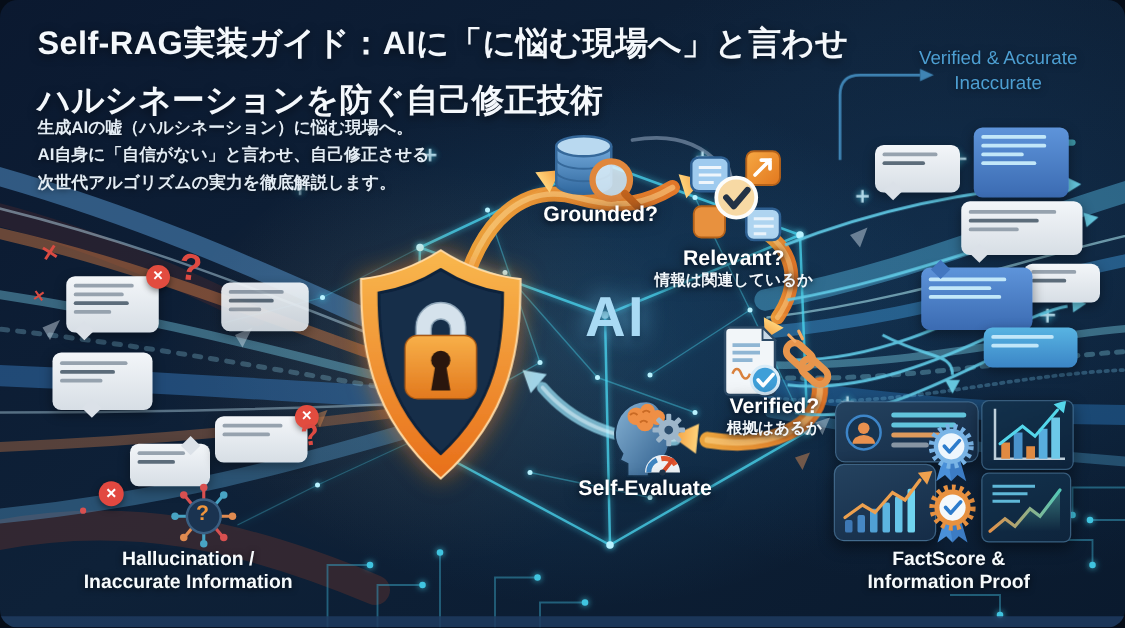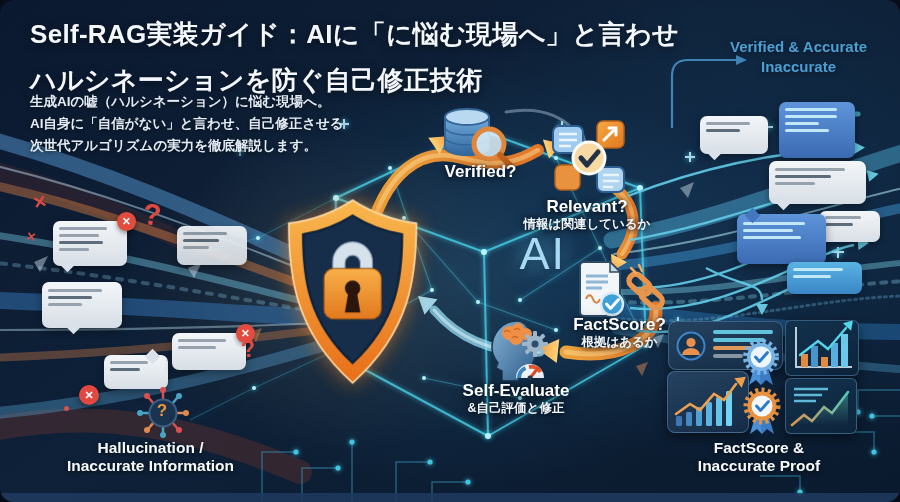--- a/index.html
+++ b/index.html
@@ -12,27 +12,27 @@
       radial-gradient(ellipse 520px 360px at 85% 42%, rgba(40,110,170,.20), transparent 72%),
       linear-gradient(145deg,#0b1930 0%, #0e2138 45%, #0a1a2e 100%);
   }
   .abs{position:absolute;}
   svg{display:block;}
   
   .title{left:30px;font-weight:700;font-size:26px;color:#f4f8fc;letter-spacing:.3px;
          text-shadow:0 2px 8px rgba(0,0,0,.55);white-space:nowrap;}
   .subtitle{left:30px;font-weight:600;font-size:13.5px;color:#e3ecf4;
             text-shadow:0 1px 5px rgba(0,0,0,.6);white-space:nowrap;}
-  .verified{color:#4d9fd2;font-weight:700;font-size:15px;text-align:center;
+  .verified{color:#4d9fd2;font-weight:400;font-size:15px;text-align:center;
             text-shadow:0 1px 6px rgba(0,0,0,.5);}
   .steplabel{font-weight:700;font-size:17px;color:#ffffff;text-align:center;
              text-shadow:0 1px 4px rgba(8,18,32,.9),0 0 12px rgba(8,18,32,.7);}
   .stepsub{font-weight:700;font-size:12.5px;color:#f2f7fb;text-align:center;
            text-shadow:0 1px 4px rgba(8,18,32,.9),0 0 10px rgba(8,18,32,.7);}
-  .ailabel{font-weight:400;font-size:45px;color:#a9daf4;text-align:right;letter-spacing:2px;
+  .ailabel{font-weight:700;font-size:45px;color:#a9daf4;text-align:left;letter-spacing:2px;
            text-shadow:0 0 20px rgba(110,205,250,.75),0 2px 6px rgba(0,20,40,.6);}
   .callout{font-weight:700;font-size:15.5px;color:#f6fafc;text-align:center;
            text-shadow:0 1px 5px rgba(0,0,0,.7);white-space:nowrap;}
   
   .bubble{position:absolute;border-radius:7px;box-shadow:0 3px 9px rgba(0,0,0,.38);padding:5px 6px 4px;}
   .bubble.light{background:linear-gradient(180deg,#f3f6f9,#d7dee5);}
   .bubble.blue{background:linear-gradient(180deg,#5e94da,#3b6bb2);}
   .bubble.blue2{background:linear-gradient(180deg,#58b4e2,#3b85c6);}
   .bl{display:block;height:3px;border-radius:2px;background:#96a2ae;margin-top:4px;}
   .bubble.blue .bl,.bubble.blue2 .bl{background:#c2e7f9;}
@@ -341,27 +341,26 @@
     </g>
     <g>
       <path d="M30,60 a14,14 0 0 1 28,0 z" fill="#edf2f6"></path>
       <path d="M33,60 a11,11 0 0 1 6.5,-10" stroke="#3f85c0" stroke-width="4" fill="none"></path>
       <path d="M43,49 a11,11 0 0 1 11.5,5" stroke="#e0572e" stroke-width="4" fill="none"></path>
       <line x1="44" y1="60" x2="52" y2="50" stroke="#d84a2a" stroke-width="3" stroke-linecap="round"></line>
       <circle cx="44" cy="60" r="2.5" fill="#23384e"></circle>
     </g>
   </svg>
 
-  <div class="abs steplabel" style="left:408px;top:162px;width:145px">Verified?</div>
+  <div class="abs steplabel" style="left:408px;top:162px;width:145px">Grounded?</div>
   <div class="abs steplabel" style="left:517px;top:197px;width:140px">Relevant?</div>
   <div class="abs stepsub" style="left:507px;top:216px;width:160px">情報は関連しているか</div>
-  <div class="abs steplabel" style="left:552px;top:315px;width:135px">FactScore?</div>
+  <div class="abs steplabel" style="left:552px;top:315px;width:135px">Verified?</div>
   <div class="abs stepsub" style="left:552px;top:334px;width:135px">根拠はあるか</div>
   <div class="abs steplabel" style="left:442px;top:381px;width:148px">Self-Evaluate</div>
-  <div class="abs stepsub" style="left:442px;top:400px;width:148px">&amp;自己評価と修正</div>
 
   <div class="bubble light tail-bl" style="left:53px;top:221px;width:62px;height:36px">
     <span class="bl" style="width:48px;margin-top:1px"></span>
       <span class="bl" style="width:40px"></span>
     <span class="bl d" style="width:44px"></span>
       <span class="bl" style="width:30px"></span>
     <span class="xb">✕</span>
   </div>
   <div class="bubble light" style="left:177px;top:226px;width:58px;height:30px;opacity:.93">
     <span class="bl" style="width:44px;margin-top:1px"></span>
@@ -513,16 +512,16 @@
             <stop offset="1" stop-color="rgba(100,200,180,0)"></stop>
         </linearGradient>
       </defs>
       <path d="M8,10 H42 M8,16 H36 M8,22 H30" stroke="#5fb8d8" stroke-width="2.4"></path>
       <path d="M6,46 L18,36 L26,42 L38,28 L46,34 L62,13 L62,46 Z" fill="url(#gFillWC)"></path>
       <path d="M6,46 L18,36 L26,42 L38,28 L46,34 L62,13" stroke="url(#gWarmCool)" stroke-width="2.6" fill="none" stroke-linecap="round"></path>
     </svg>
   </div>
 
   <div class="abs callout" style="left:670px;top:439px;width:178px">FactScore &amp;</div>
-  <div class="abs callout" style="left:670px;top:457px;width:178px">Inaccurate Proof</div>
+  <div class="abs callout" style="left:670px;top:457px;width:178px">Information Proof</div>
 
   <div class="abs bottom-strip"></div>
 </div>
 
 </body></html>

